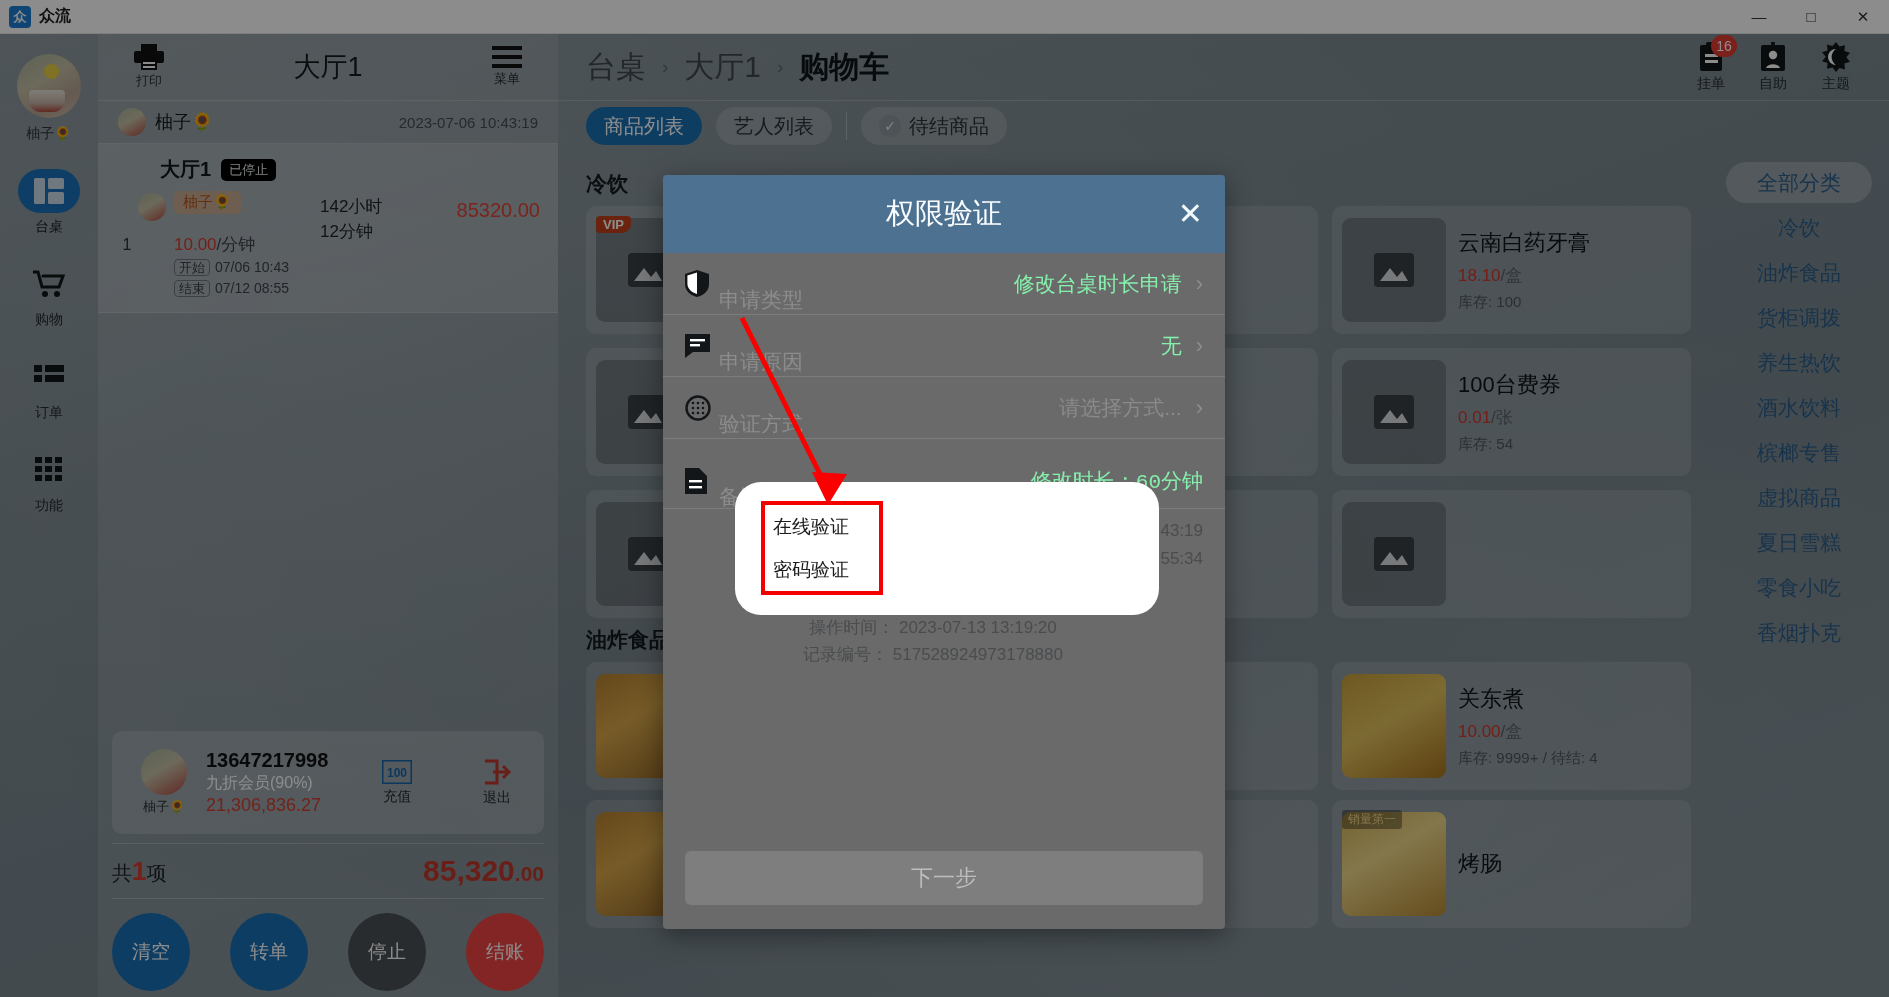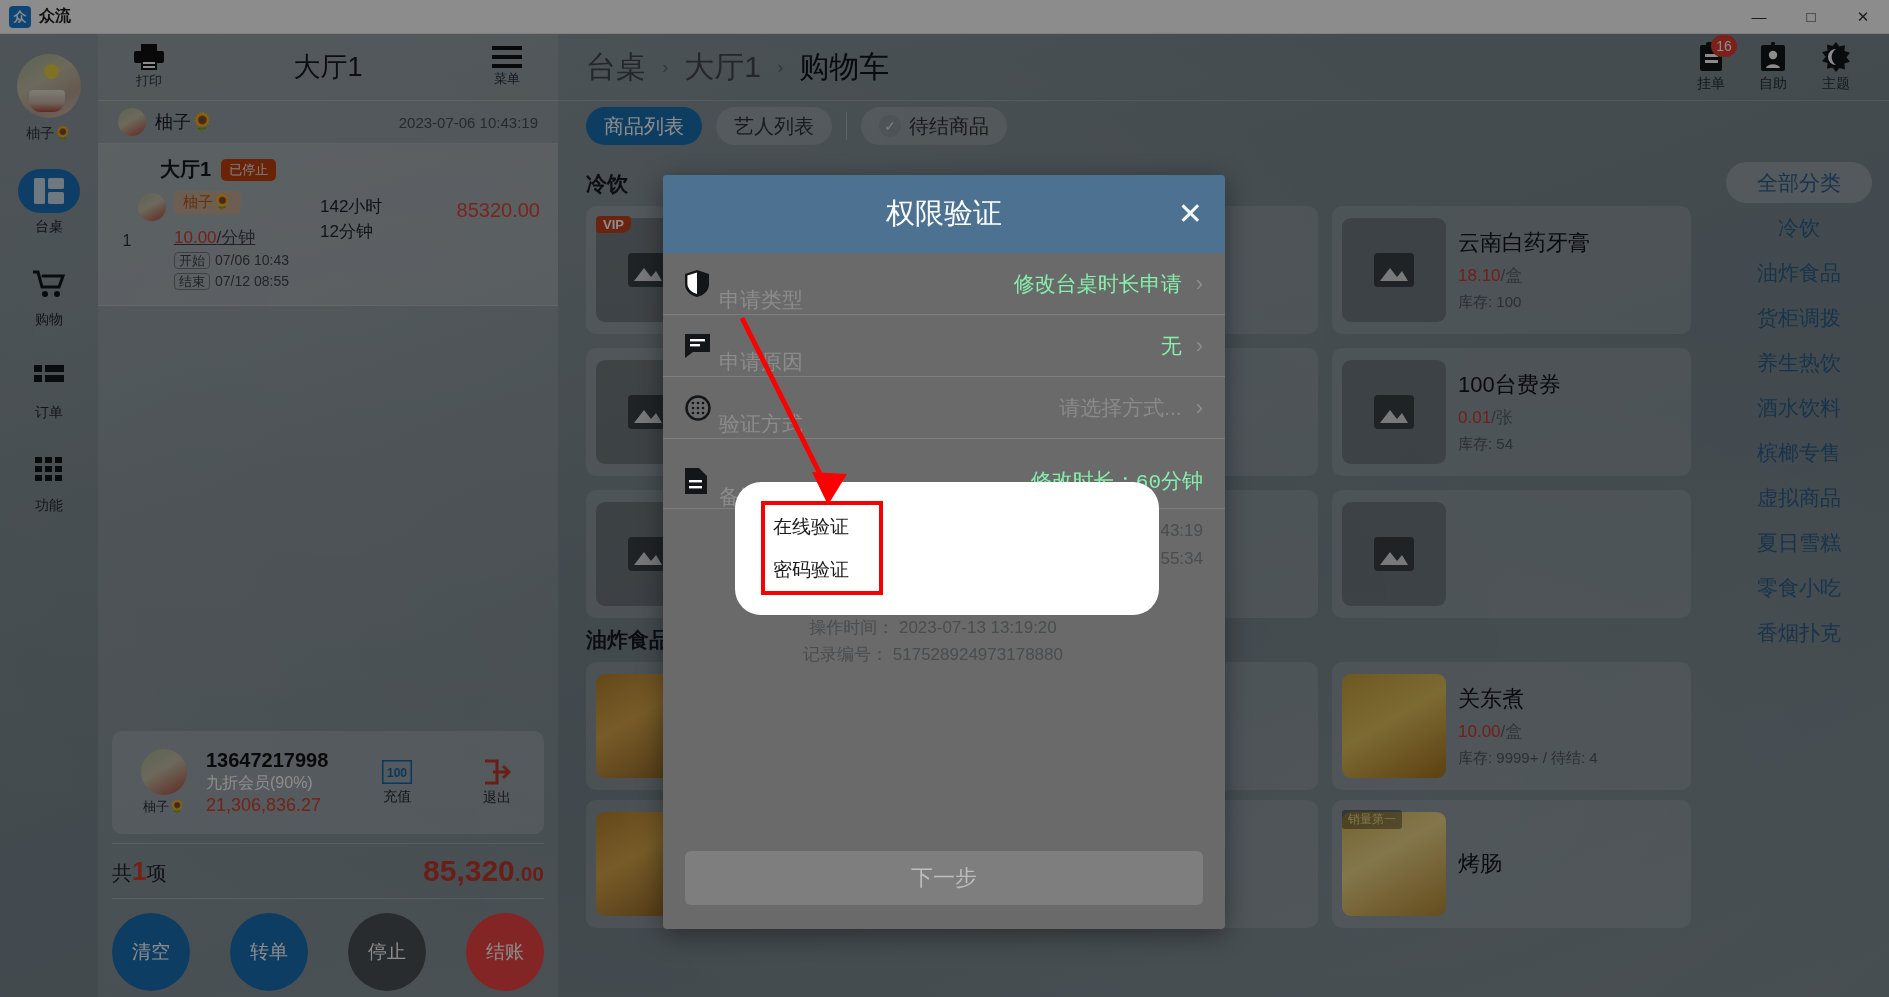--- a/index.html
+++ b/index.html
@@ -105,35 +105,35 @@
   .op-sub .uname { margin-left: 9px; font-size: 18px; color: #151b1f; }
   .op-sub .utime { margin-left: auto; font-size: 15px; color: #454d53; }
 
   #orderpanel .op-row {
     background: rgba(255,255,255,0.16); padding: 12px 18px 14px 18px;
     border-bottom: 1px solid rgba(255,255,255,.18);
   }
   .op-row .r1 { display: flex; align-items: center; gap: 10px; padding-left: 44px;}
   .op-row .r1 .tname { font-size: 20px; font-weight: bold; color: #12181c; }
   .op-row .badge-stop {
-    background: #c2410c; color: #e7ecef; font-size: 13px;
+    background: #000000; color: #e7ecef; font-size: 13px;
     padding: 2px 8px; border-radius: 5px;
   }
   .op-row .r2 { display: flex; margin-top: 8px; }
   .op-row .idx { width: 22px; font-size: 16px; color: #2a3136; align-self: center; text-align:center;}
   .op-row .r2av {
     width: 28px; height: 28px; border-radius: 50%; margin-right: 8px; margin-top:2px;
     background: linear-gradient(150deg,#a8b49a,#c6c0a6 45%,#b04a3f 100%);
   }
   .op-row .mid { flex: 1; }
   .op-row .tag-user {
     display: inline-block; background: rgba(224,170,120,.55); color: #b5561a;
     font-size: 15px; padding: 2px 9px; border-radius: 5px;
   }
-  .op-row .rate { margin-top: 12px; font-size: 17px; color: #3a4147; text-decoration: underline; }
+  .op-row .rate { margin-top: 19px; font-size: 17px; color: #3a4147; }
   .op-row .rate b { color: #d33c2e; font-weight: normal; }
   .op-row .tline { margin-top: 3px; font-size: 14px; color: #3c4349; }
   .op-row .tk {
     border: 1px solid #6d767c; border-radius: 4px; padding: 0 4px;
     font-size: 13px; color: #394045; margin-right: 5px;
   }
   .op-row .dur { width: 110px; font-size: 17px; color: #1c2328; line-height: 1.45; padding-top: 4px;}
   .op-row .amt { width: 110px; text-align: right; font-size: 20px; color: #dd4436; padding-top: 8px;}
 
   
@@ -172,21 +172,21 @@
   #actionrow .abtn {
     width: 78px; height: 78px; border-radius: 50%; color: #fff; font-size: 19px;
     display: flex; align-items: center; justify-content: center;
   }
 
   
   #main { position: absolute; left: 558px; top: 34px; right: 0; bottom: 0; z-index: 3; }
   #mainhead { height: 66px; display: flex; align-items: center; padding: 0 28px; }
   #breadcrumb { display: flex; align-items: center; gap: 16px; }
   #breadcrumb .crumb { font-size: 30px; color: #41484e; }
-  #breadcrumb .crumb.cur { color: #101518; font-weight: 400; }
+  #breadcrumb .crumb.cur { color: #101518; font-weight: 700; }
   #breadcrumb .sep { font-size: 19px; color: #5e666c; }
   #headicons { margin-left: auto; display: flex; gap: 34px; padding-right: 10px; }
   #headicons .hi { display: flex; flex-direction: column; align-items: center; position: relative; }
   #headicons .hi .hil { font-size: 14px; color: #262d32; margin-top: 3px; }
   #headicons .badge {
     position: absolute; right: -12px; top: -7px; min-width: 26px; height: 22px;
     background: #e03b31; color: #fff; font-size: 14px; border-radius: 11px;
     display: flex; align-items: center; justify-content: center; padding: 0 5px;
   }
 

